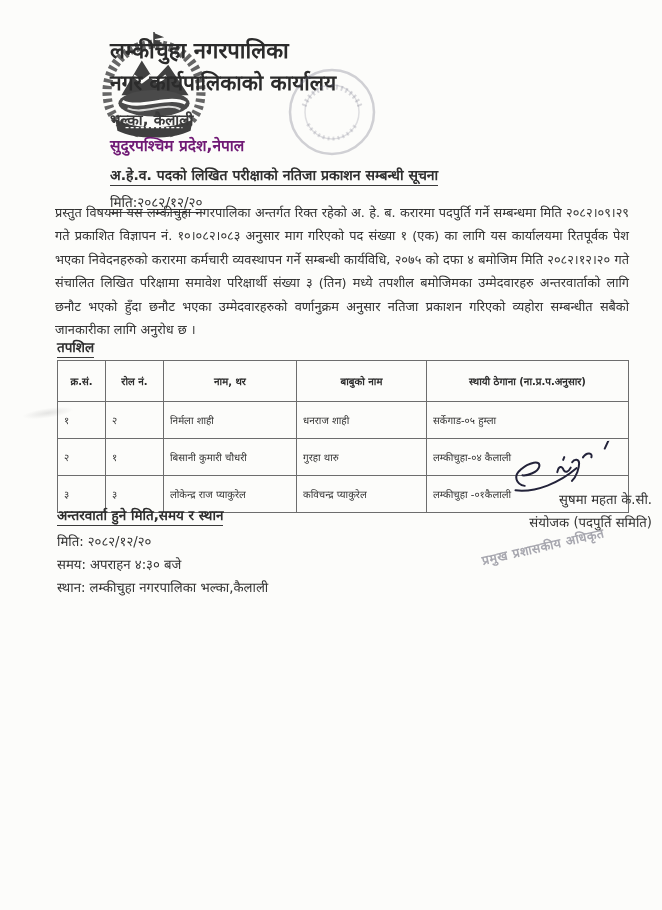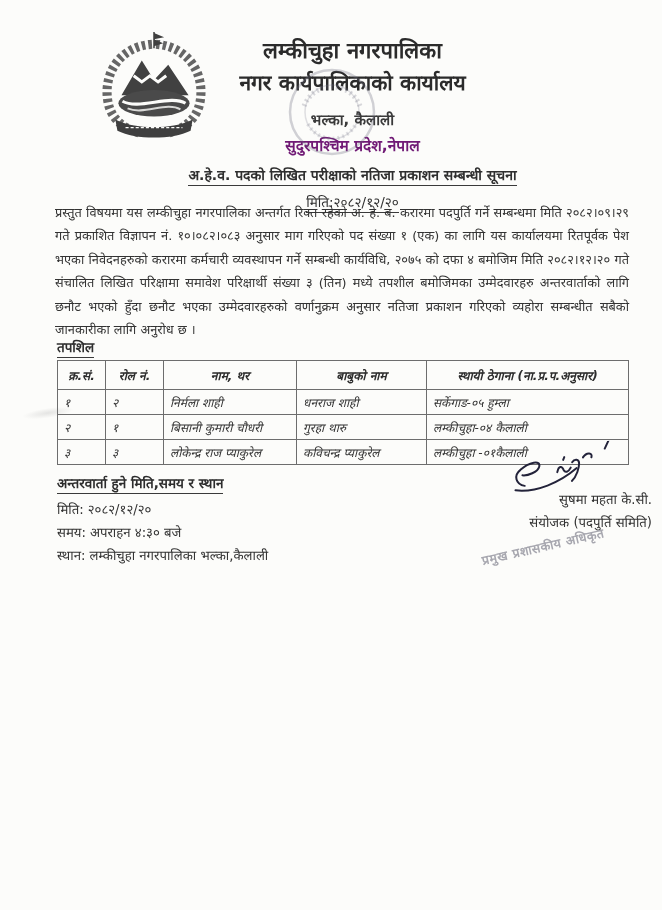--- a/index.html
+++ b/index.html
@@ -8,47 +8,47 @@
     width: 662px; height: 910px;
     margin: 0 auto;
     background: #fcfcfa;
     font-family: "DejaVu Sans", "Liberation Sans", sans-serif;
     color: #2f2f2f;
     overflow: hidden;
     box-shadow: 0 0 6px rgba(0,0,0,.15);
   }
   
   .emblem { position:absolute; left:93px; top:30px; width:122px; height:114px; }
-  .header-text { position:absolute; left:110px; top:38px; width:485px; text-align:center; }
+  .header-text { position:absolute; left:110px; top:38px; width:485px; text-align:left; }
   .h-muni   { font-size:22px; font-weight:700; line-height:1.2; color:#2b2b2b; }
   .h-office { font-size:21px; font-weight:700; line-height:1.2; margin-top:7px; color:#2b2b2b; }
   .h-addr   { font-size:15px; font-weight:700; margin-top:12px; color:#3a3a3a; }
   .h-prov   { font-size:15.5px; font-weight:700; margin-top:5px; color:#701a75; }
   .h-title  { font-size:14px;  font-weight:700; margin-top:9px; }
   .h-date   { font-size:13.5px; font-weight:400; margin-top:7px; }
   .uline { display:inline-block; border-bottom:1.5px solid #3a3a3a; padding-bottom:1px; }
   .round-stamp { position:absolute; left:286px; top:66px; width:92px; height:92px; pointer-events:none; }
   
   .paragraph {
     position:absolute; left:55px; top:201px; width:574px;
     font-size:12.8px; line-height:23.4px; text-align:justify; color:#333;
   }
   .details-label { position:absolute; left:57px; top:338px; font-size:13.5px; font-weight:700; }
   
   table.results { position:absolute; left:57px; top:360px; border-collapse:collapse; table-layout:fixed; }
   table.results th, table.results td {
-    border:1px solid #6d6d6d; font-size:12px; color:#333;
-    padding:2px 6px; overflow:hidden; white-space:nowrap;font-style:italic;
+    border:1px solid #6d6d6d; font-size:10px; color:#333;
+    padding:8px 6px; overflow:hidden; white-space:nowrap;
   }
   table.results th { font-weight:700; height:24px; text-align:center; color:#2d2d2d; }
   table.results td { height:20px; text-align:left; }
   .c0{width:48px}.c1{width:58px}.c2{width:133px}.c3{width:130px}.c4{width:202px}
   
   .interview { position:absolute; left:57px; top:474px; font-size:13.2px; color:#333; }
-  .interview .head { font-size:13.5px; font-weight:700; color:#2d2d2d; }
+  .interview .head { font-size:13.5px; font-weight:700; color:#2d2d2d;margin-top:32px; }
   .interview .line { margin-top:8px; line-height:15px; }
   .interview .lbl { margin-right:4px; }
   
   .sig-block { position:absolute; left:452px; top:444px; width:200px; text-align:right; }
   .sig-scribble { display:block; margin:0 auto -2px 48px; transform:rotate(-4deg); }
   .sig-name { font-size:13.2px; color:#333; margin-top:0; }
   .sig-role { font-size:13.2px; color:#333; margin-top:5px; }
   .cao-stamp {
     position:absolute; left:484px; top:552px; width:200px;
     font-size:12.5px; font-weight:600; color:#a7a7af;

